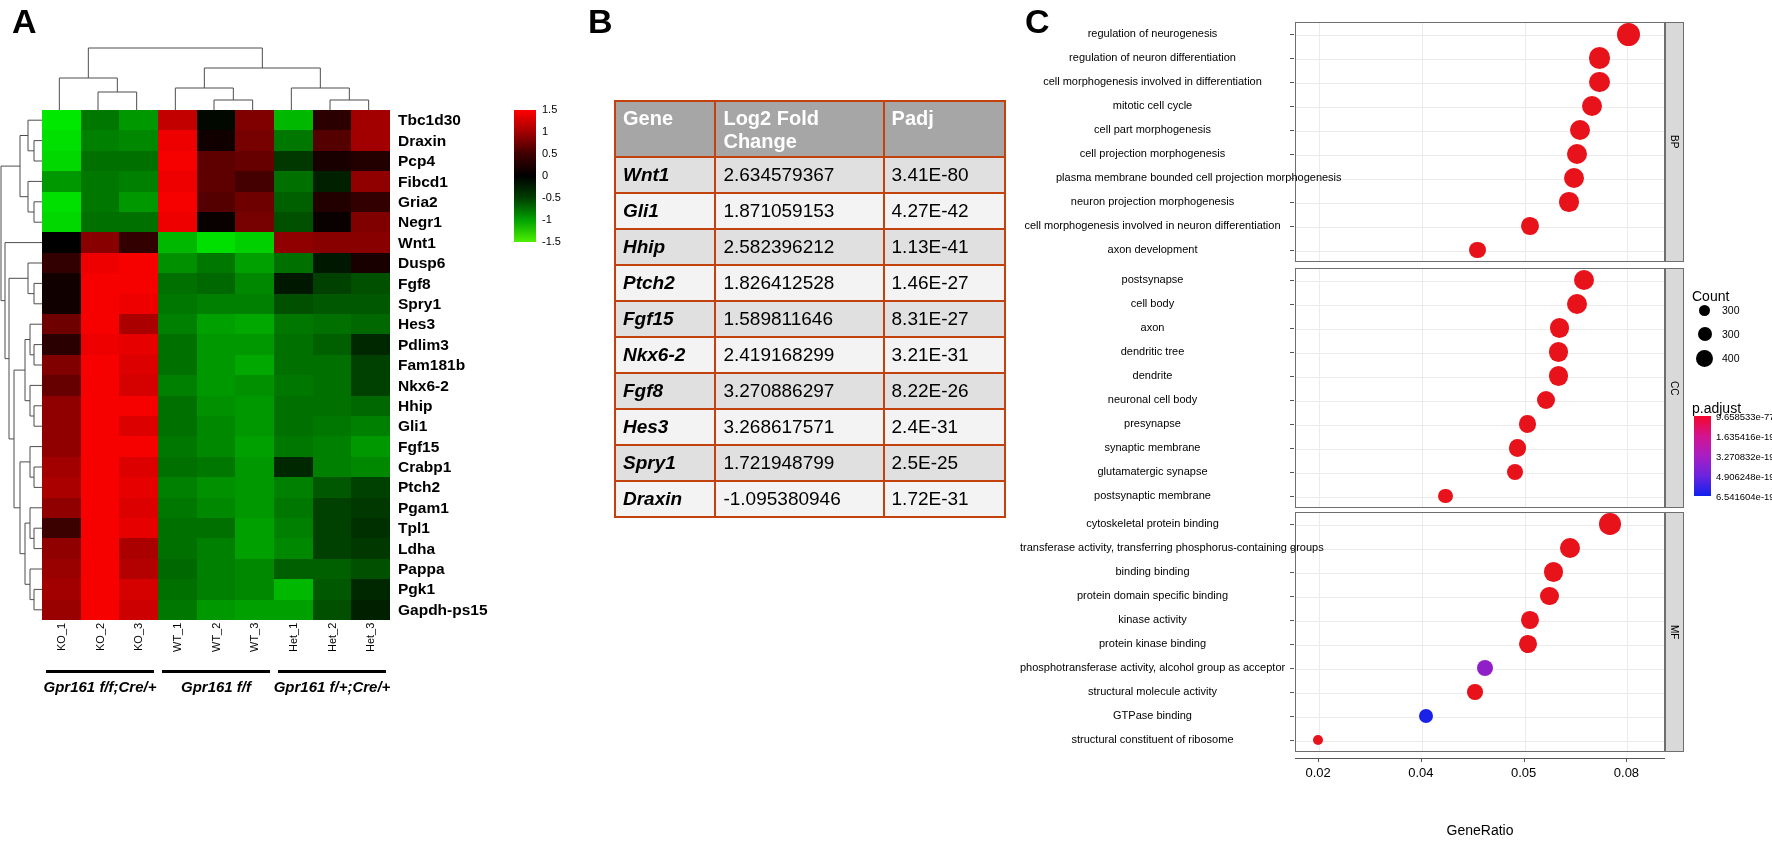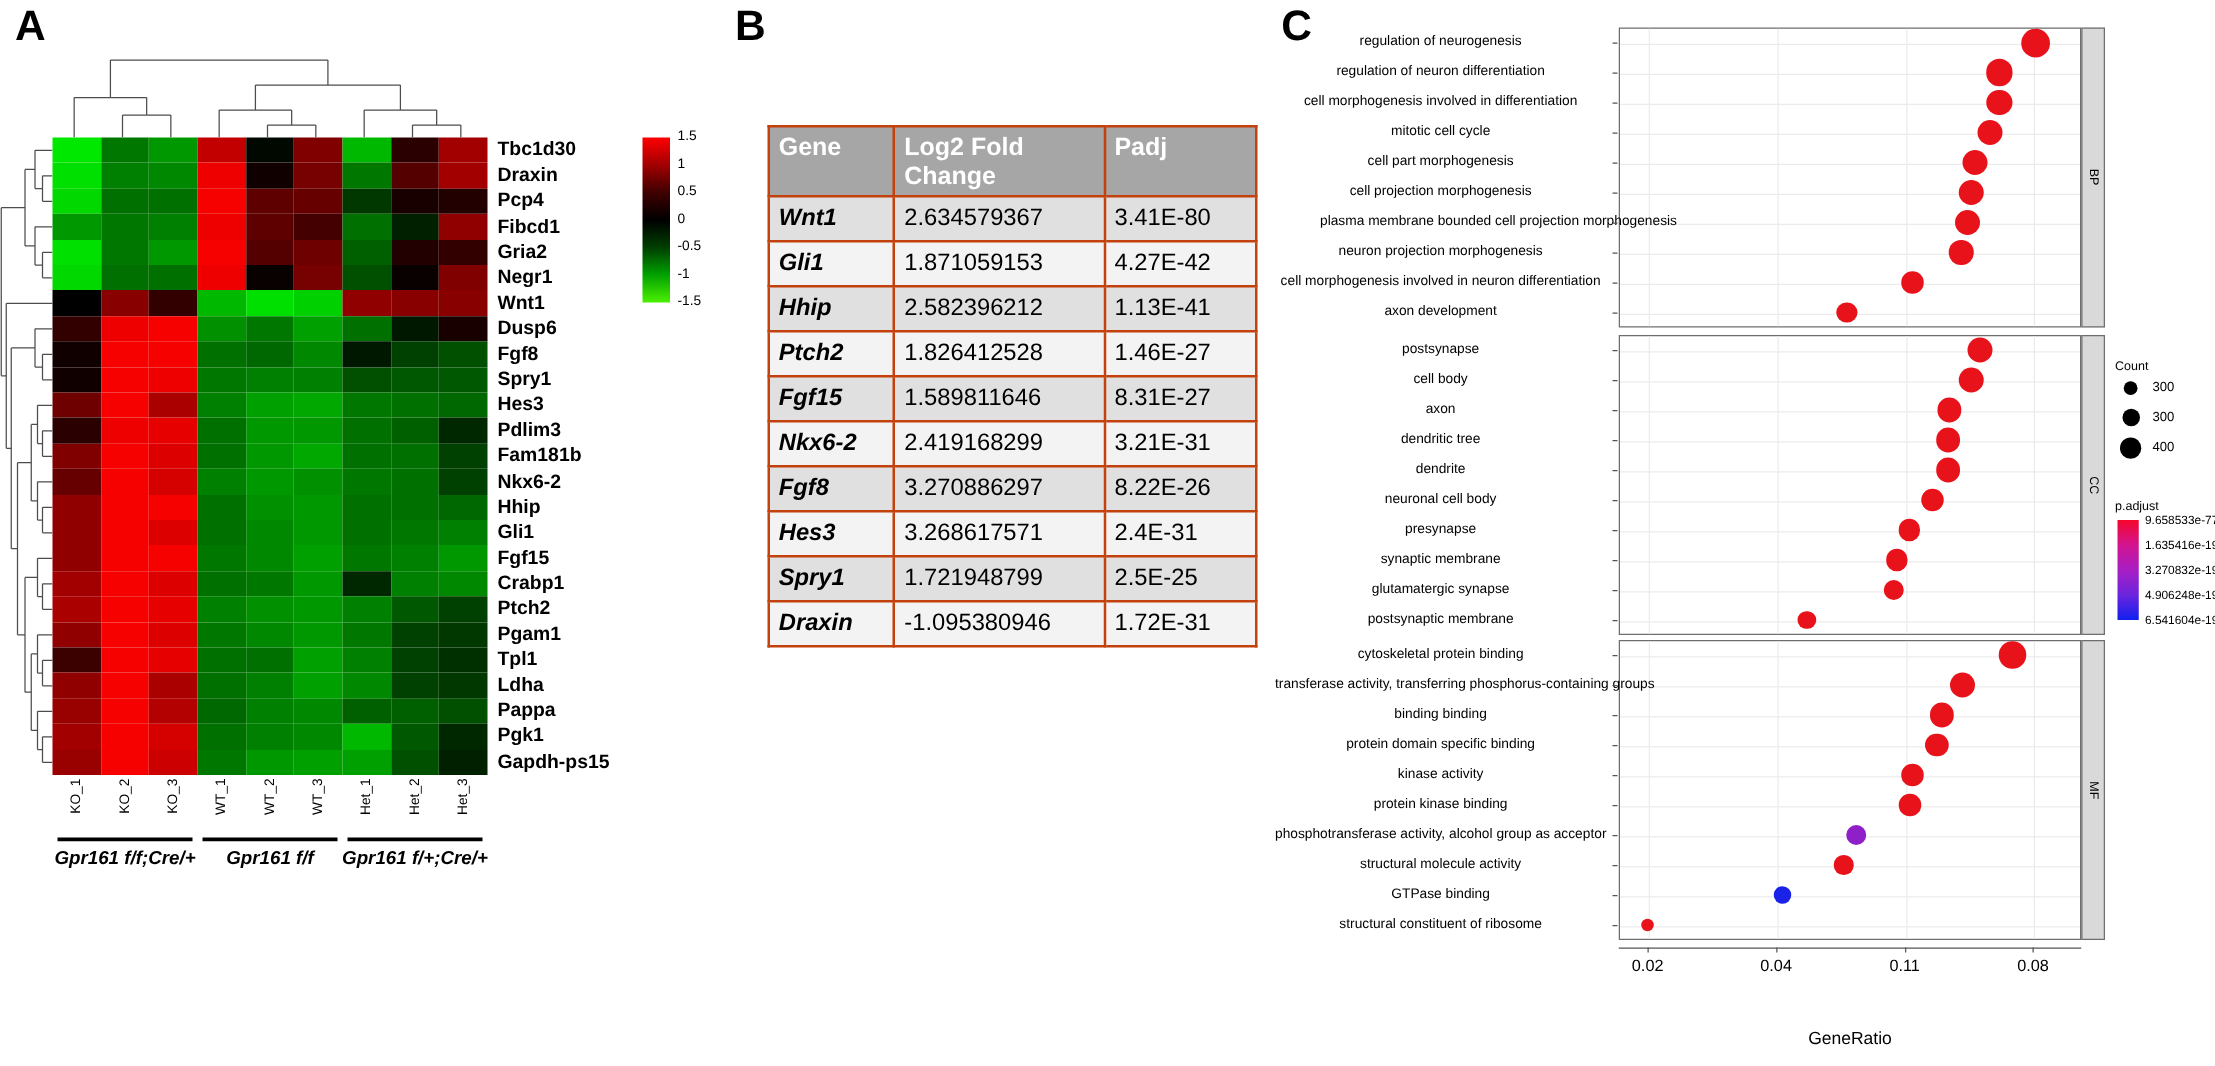--- a/index.html
+++ b/index.html
@@ -50,21 +50,21 @@
   .gridline{position:absolute;width:1px;background:#ebebeb;}
   .gridline-h{position:absolute;height:1px;background:#ebebeb;}
   .ylab{position:absolute;font-size:11px;color:#000;text-align:center;
         white-space:nowrap;line-height:1;}
   .ytick{position:absolute;height:1px;width:4px;background:#555;}
   .dot{position:absolute;border-radius:50%;}
   .xaxis{position:absolute;left:275px;height:1px;background:#555;}
   .xtick{position:absolute;width:1px;height:4px;background:#555;}
   .xticklab{position:absolute;font-size:13px;color:#000;text-align:center;}
   .xtitle{position:absolute;font-size:14px;color:#000;text-align:center;}
-  .leg-title{position:absolute;font-size:10px;color:#000;}
+  .leg-title{position:absolute;font-size:14px;color:#000;}
   .leg-dot{position:absolute;border-radius:50%;background:#000;}
   .leg-lab{position:absolute;font-size:10.5px;color:#000;}
   #padj-bar{position:absolute;}
   .padj-lab{position:absolute;font-size:9.5px;color:#000;white-space:nowrap;}
 </style>
 </head>
 <body>
 
 <div id="panelA">
   <div class="panel-letter" style="left:12px;top:2px;">A</div>
@@ -672,21 +672,21 @@
       <div class="ytick" style="left: 270px; top: 740px;"></div>
       <div class="dot" style="width: 10px; height: 10px; left: 293.125px; top: 735px; background: rgb(232, 19, 26);"></div>
     </div>
   <div id="xaxis-holder">
       <div class="xaxis" style="top: 758px; width: 370px;"></div>
       <div class="xtick" style="left: 298.125px; top: 758px;"></div>
       <div class="xticklab" style="left: 268.125px; top: 765px; width: 60px;">0.02</div>
       <div class="xtick" style="left: 400.903px; top: 758px;"></div>
       <div class="xticklab" style="left: 370.903px; top: 765px; width: 60px;">0.04</div>
       <div class="xtick" style="left: 503.681px; top: 758px;"></div>
-      <div class="xticklab" style="left: 473.681px; top: 765px; width: 60px;">0.11</div>
+      <div class="xticklab" style="left: 473.681px; top: 765px; width: 60px;">0.05</div>
       <div class="xtick" style="left: 606.458px; top: 758px;"></div>
       <div class="xticklab" style="left: 576.458px; top: 765px; width: 60px;">0.08</div>
     </div>
   <div class="xtitle" id="xtitle" style="left:275px;top:822px;width:370px;">GeneRatio</div>
   <div id="legends">
       <div class="leg-title" style="left: 672px; top: 288px;">Count</div>
       <div class="leg-dot" style="width: 11px; height: 11px; left: 679px; top: 304.5px;"></div>
       <div class="leg-lab" style="left: 702px; top: 304px;">300</div>
       <div class="leg-dot" style="width: 14px; height: 14px; left: 677.5px; top: 327px;"></div>
       <div class="leg-lab" style="left: 702px; top: 328px;">300</div>

